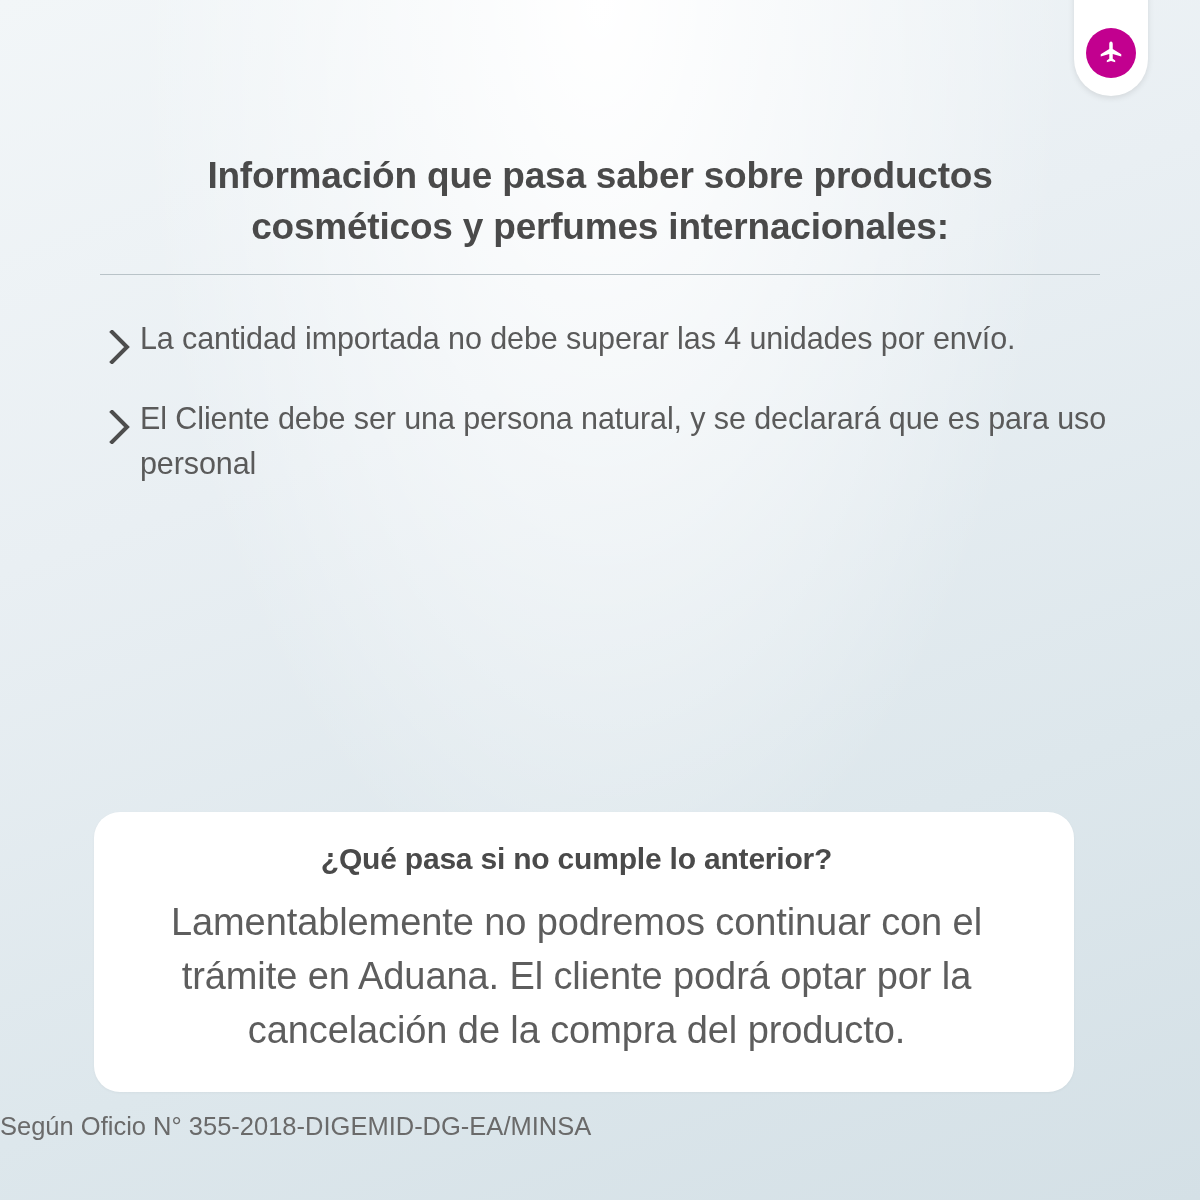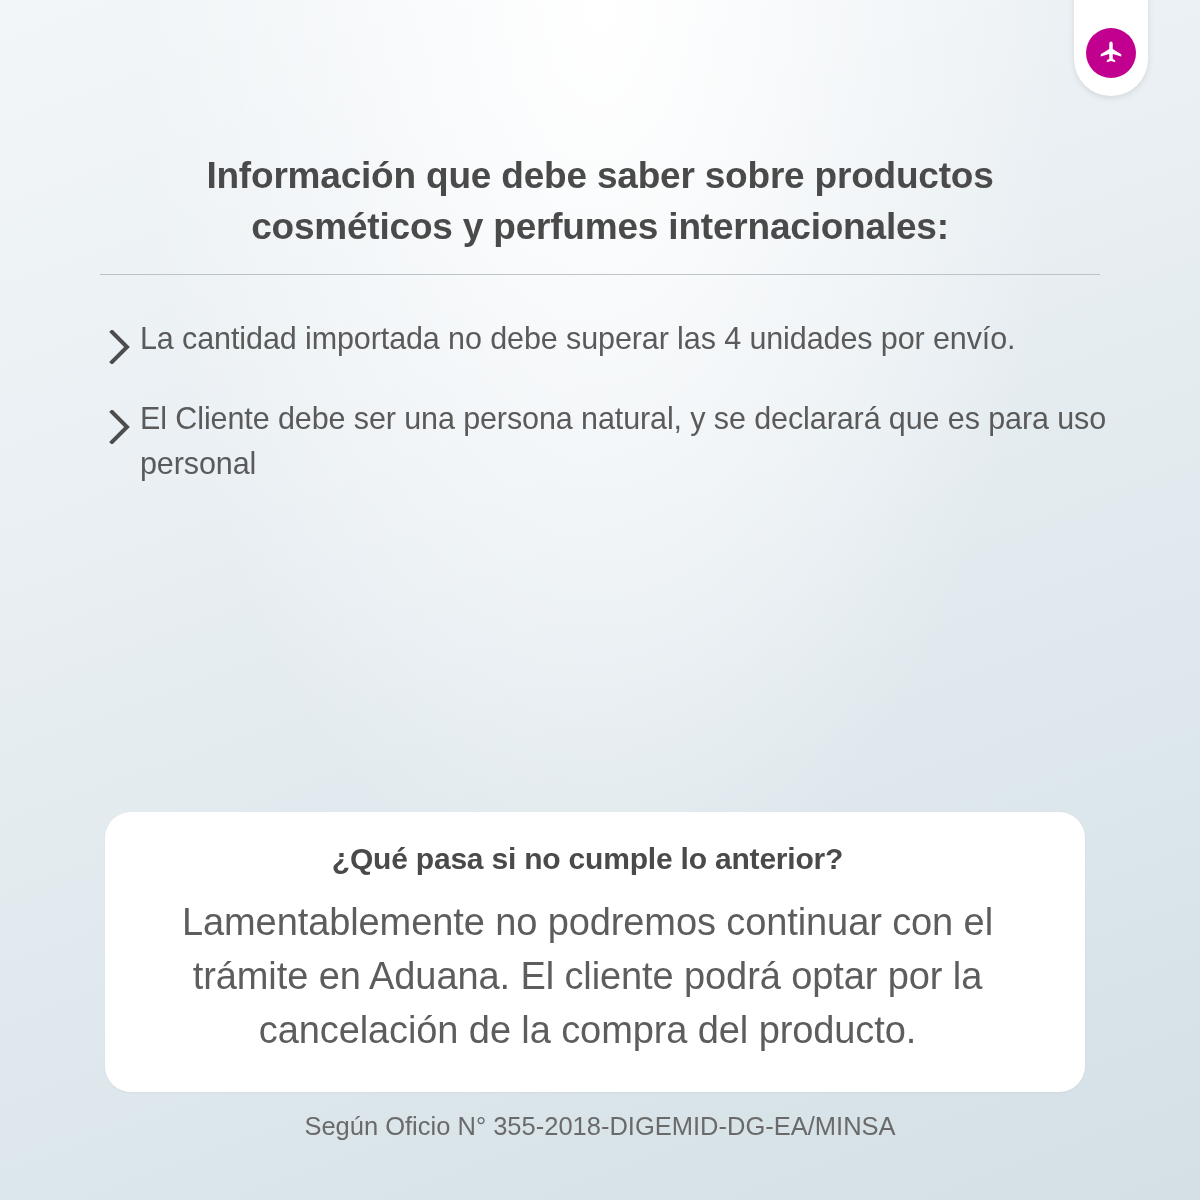--- a/index.html
+++ b/index.html
@@ -98,21 +98,21 @@
   .bullet-text {
     font-size: 30.5px;
     line-height: 1.48;
     color: #5a5a5a;
     letter-spacing: -0.1px;
   }
 
   
   .callout {
     position: absolute;
-    left: 105px;
+    left: 94px;
     top: 812px;
     width: 980px;
     background: #ffffff;
     border-radius: 26px;
     padding: 30px 40px 34px 25px;
     box-sizing: border-box;
     text-align: center;
     box-shadow: 0 1px 3px rgba(0,0,0,0.04);
   }
   .callout-title {
@@ -129,21 +129,20 @@
     margin: 0;
     letter-spacing: -0.1px;
   }
 
   
   .footnote {
     position: absolute;
     left: 0;
     top: 1112px;
     width: 1200px;
-    text-align: center;
     font-size: 25.5px;
     color: #6a6a6a;
     letter-spacing: 0px;
   }
 </style>
 </head>
 <body>
 
 <div class="card">
 
@@ -152,21 +151,21 @@
       <span>
         <svg width="28" height="28" viewBox="0 0 24 24" aria-hidden="true">
           <path d="M12 2.2c-.95 0-1.5.9-1.5 2.1v4.3L3.2 13.0v2.0l7.3-2.2v4.1l-2.1 1.5v1.5l3.6-1.0 3.6 1.0v-1.5l-2.1-1.5v-4.1l7.3 2.2v-2.0l-7.3-4.4V4.3c0-1.2-.55-2.1-1.5-2.1z" fill="#ffffff"></path>
         </svg>
       </span>
     </div>
   </div>
 
   <div class="heading-wrap">
     <h1 class="heading">
-      <span>Información que debe saber sobre productos</span><br>
+      <span>Información que pasa saber sobre productos</span><br>
       <span>cosméticos y perfumes internacionales:</span>
     </h1>
     <div class="divider"></div>
   </div>
 
   <div class="bullets">
 
     <div class="bullet">
       <span class="chev">
         <svg width="22" height="34" viewBox="0 0 22 34" aria-hidden="true">

